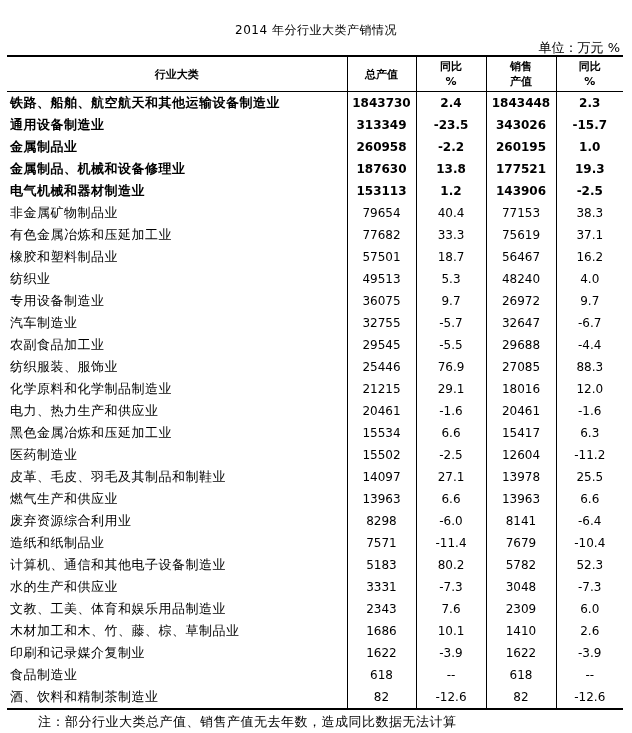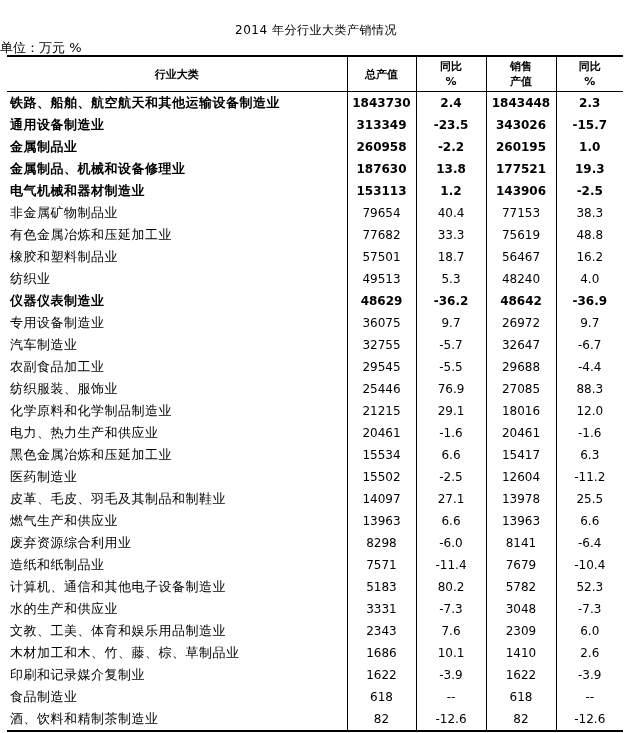--- a/index.html
+++ b/index.html
@@ -15,24 +15,24 @@
     overflow: hidden;
   }
   .page-title {
     text-align: center;
     font-size: 12px;
     line-height: 20px;
     padding-top: 20px;
     letter-spacing: 0.5px;
   }
   .unit-line {
-    text-align: left;
+    text-align: right;
     font-size: 13px;
     line-height: 15px;
-    padding-right: 2px;
+    padding-right: 12px;
   }
   table.stats {
     border-collapse: collapse;
     table-layout: fixed;
     margin-left: 7px;
     width: 616px;
     border-top: 2px solid #000;
     border-bottom: 2px solid #000;
   }
   table.stats th, table.stats td {
@@ -146,42 +146,35 @@
         <td>79654</td>
         <td>40.4</td>
         <td>77153</td>
         <td>38.3</td>
       </tr>
       <tr>
         <td class="name-col">有色金属冶炼和压延加工业</td>
         <td>77682</td>
         <td>33.3</td>
         <td>75619</td>
-        <td>48.8</td>
+        <td>37.1</td>
       </tr>
       <tr>
         <td class="name-col">橡胶和塑料制品业</td>
         <td>57501</td>
         <td>18.7</td>
         <td>56467</td>
         <td>16.2</td>
       </tr>
       <tr>
         <td class="name-col">纺织业</td>
         <td>49513</td>
         <td>5.3</td>
         <td>48240</td>
         <td>4.0</td>
-      </tr>
-      <tr class="bold">
-        <td class="name-col">仪器仪表制造业</td>
-        <td>48629</td>
-        <td>-36.2</td>
-        <td>48642</td>
-        <td>-36.9</td>
       </tr>
       <tr>
         <td class="name-col">专用设备制造业</td>
         <td>36075</td>
         <td>9.7</td>
         <td>26972</td>
         <td>9.7</td>
       </tr>
       <tr>
         <td class="name-col">汽车制造业</td>

